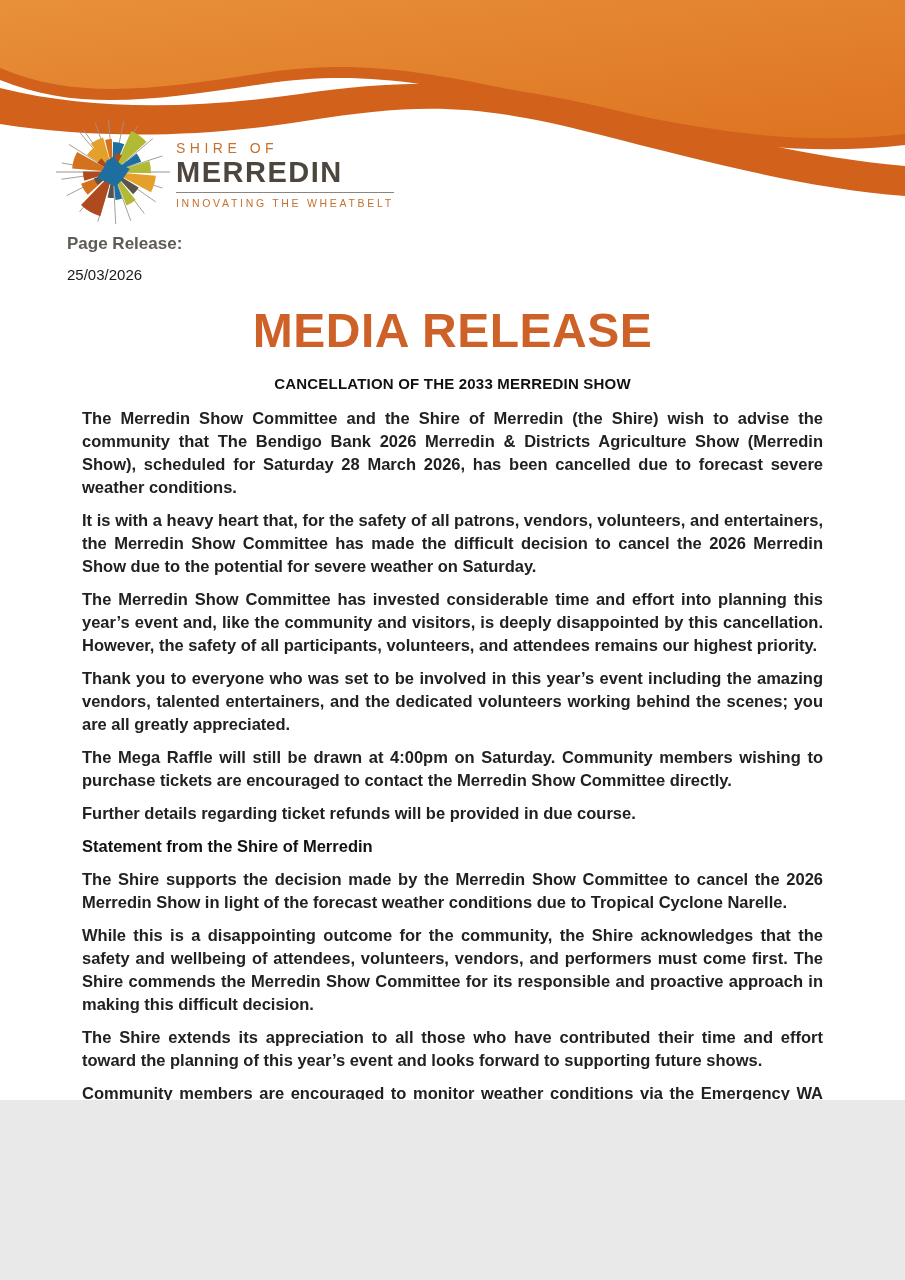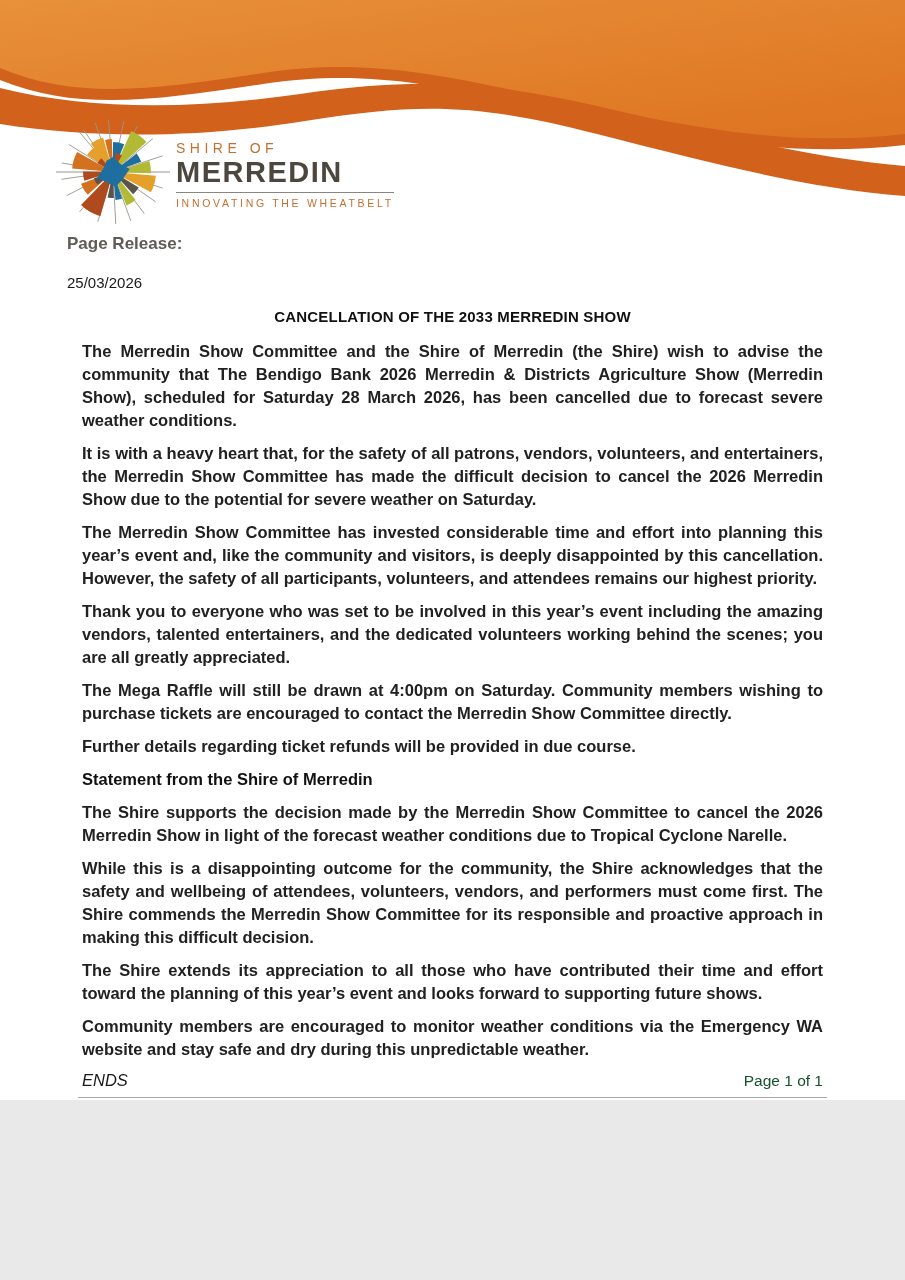--- a/index.html
+++ b/index.html
@@ -27,21 +27,21 @@
   .logo{position:absolute;top:112px;left:56px;display:flex;align-items:flex-start;}
   .pinwheel{width:114px;height:116px;flex:0 0 auto;}
   .logo-text{margin-left:6px;padding-top:28px;}
   .logo-line1{color:var(--logo-orange-text);font-size:14px;letter-spacing:4.5px;font-weight:500;}
   .logo-line2{color:var(--logo-dark-text);font-size:29px;font-weight:bold;letter-spacing:1.5px;
               line-height:1.05;padding:1px 0 5px;border-bottom:1.5px solid #8B857C;}
   .logo-tagline{color:var(--logo-orange-text);font-size:10.5px;letter-spacing:2.7px;margin-top:4px;font-weight:500;}
   
   .date-block{margin:22px 0 0 67px;}
   .date-label{font-size:17px;font-weight:bold;color:var(--date-label-gray);}
-  .date-value{font-size:15px;color:#1a1a1a;margin-top:20px;}
+  .date-value{font-size:15px;color:#1a1a1a;margin-top:12px;}
   .doc-title{text-align:center;color:var(--title-orange);font-size:48px;font-weight:bold;
              margin:20px 0 0;letter-spacing:0.5px;}
   .doc-subtitle{text-align:center;font-size:15px;font-weight:bold;color:#111;margin:17px 0 0;letter-spacing:0.2px;}
   #body-container{margin:15px 82px 0;text-align:justify;font-size:16.5px;line-height:23px;color:var(--body-text);}
   #body-container p{margin:0 0 10px;font-weight:bold;}
   #body-container h3{font-size:16.5px;line-height:23px;margin:0 0 10px;font-weight:bold;color:#111;text-align:left;}
   .footer-row{display:flex;justify-content:space-between;align-items:baseline;margin:3px 82px 0;gap:28px;}
   .ends{font-style:italic;font-size:16.5px;color:#1a1a1a;}
   .page-number{font-size:15.5px;color:#14532d;}
   .footer-rule{border:none;border-top:1.5px solid var(--footer-rule-gray);margin:7px 78px 0;}
@@ -114,20 +114,21 @@
       <div class="logo-line2">MERREDIN</div>
       <div class="logo-tagline">INNOVATING THE WHEATBELT</div>
     </div>
   </div>
 
   <section class="date-block">
     <div class="date-label">Page Release:</div>
     <div class="date-value">25/03/2026</div>
   </section>
 
+  <h1 class="doc-title">MEDIA RELEASE</h1>
   <h2 class="doc-subtitle">CANCELLATION OF THE 2033 MERREDIN SHOW</h2>
 
   <div id="body-container">
       <p>The Merredin Show Committee and the Shire of Merredin (the Shire) wish to advise the community that The Bendigo Bank 2026 Merredin &amp; Districts Agriculture Show (Merredin Show), scheduled for Saturday 28 March 2026, has been cancelled due to forecast severe weather conditions.</p>
       <p>It is with a heavy heart that, for the safety of all patrons, vendors, volunteers, and entertainers, the Merredin Show Committee has made the difficult decision to cancel the 2026 Merredin Show due to the potential for severe weather on Saturday.</p>
       <p>The Merredin Show Committee has invested considerable time and effort into planning this year’s event and, like the community and visitors, is deeply disappointed by this cancellation. However, the safety of all participants, volunteers, and attendees remains our highest priority.</p>
       <p>Thank you to everyone who was set to be involved in this year’s event including the amazing vendors, talented entertainers, and the dedicated volunteers working behind the scenes; you are all greatly appreciated.</p>
       <p>The Mega Raffle will still be drawn at 4:00pm on Saturday. Community members wishing to purchase tickets are encouraged to contact the Merredin Show Committee directly.</p>
       <p>Further details regarding ticket refunds will be provided in due course.</p>
       <h3>Statement from the Shire of Merredin</h3>

